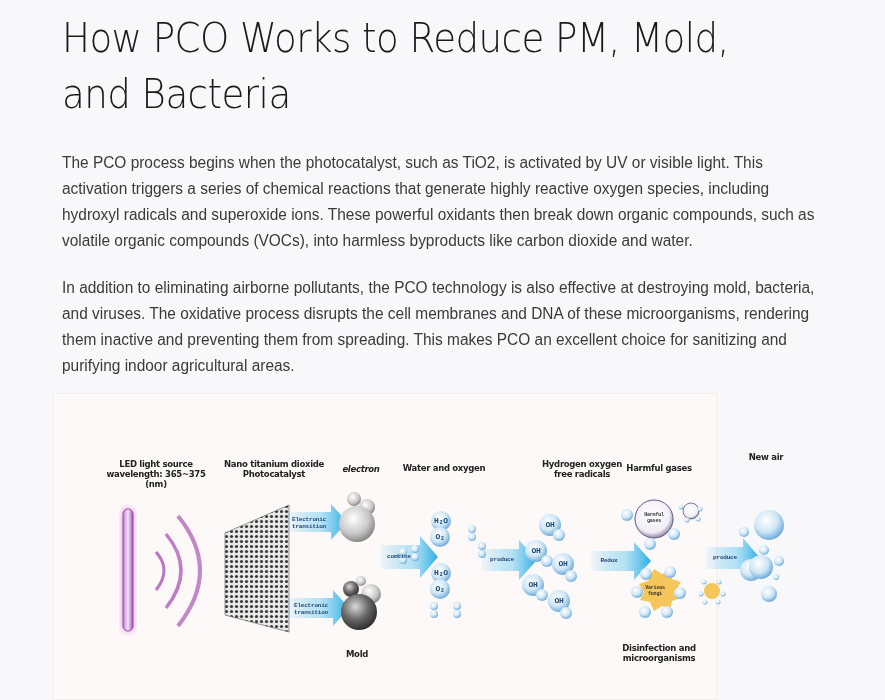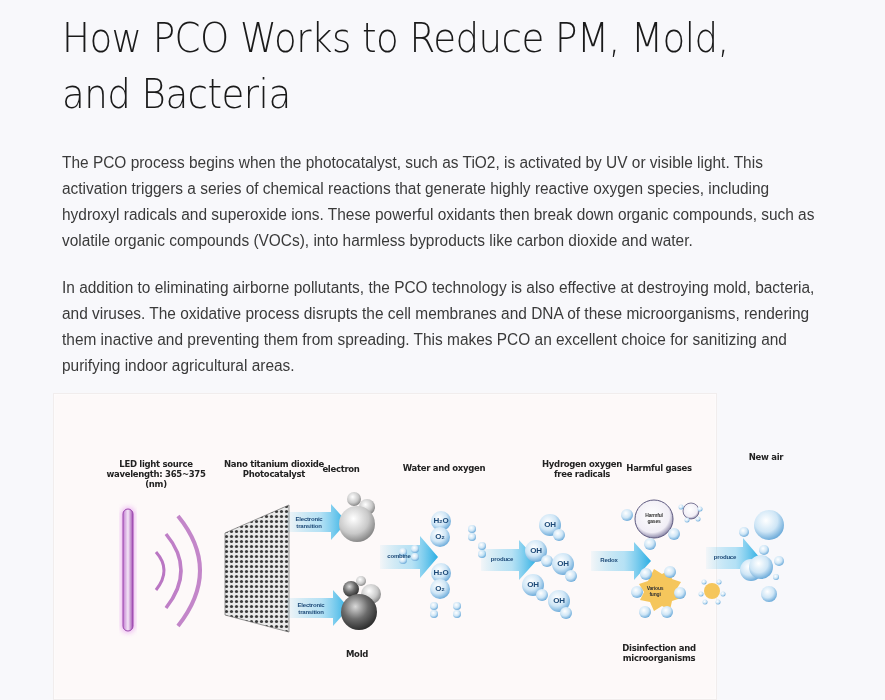--- a/index.html
+++ b/index.html
@@ -36,21 +36,21 @@
   }
   .lbl {
     position: absolute; text-align: center;
     font-family: "DejaVu Sans", sans-serif;
     font-weight: bold; font-size: 8.5px; line-height: 10px;
     color: #222;
     letter-spacing: -0.3px;
     white-space: nowrap;
   }
   .tiny {
-    position: absolute; font-family: Liberation Sans, sans-serif;
+    position: absolute; font-family: Liberation Mono, monospace;
     font-weight: bold; font-size: 6px; line-height: 7px; color: #1d4a78;
     text-align: center; white-space: nowrap; letter-spacing: -0.2px;
   }
   svg { position: absolute; left: 0; top: 0; }
 </style>
 </head>
 <body>
 
 <h1 class="page-title">How PCO Works to Reduce PM, Mold, and Bacteria</h1>
 <p class="para p1">The PCO process begins when the photocatalyst, such as TiO2, is activated by UV or visible light. This activation triggers a series of chemical reactions that generate highly reactive oxygen species, including hydroxyl radicals and superoxide ions. These powerful oxidants then break down organic compounds, such as volatile organic compounds (VOCs), into harmless byproducts like carbon dioxide and water.</p>
@@ -216,21 +216,21 @@
       <circle cx="707" cy="173" r="12" fill="url(#bub)"></circle>
       <circle cx="722" cy="183" r="3" fill="url(#bub)"></circle>
       <circle cx="715" cy="200" r="8" fill="url(#bub)"></circle>
     </g>
   </svg>
 
   <div class="lbl" style="left:42px;top:65px;width:120px;white-space:pre-line;">LED light source
 wavelength: 365~375 (nm)</div>
   <div class="lbl" style="left:165px;top:65px;width:110px;white-space:pre-line;text-align:center;">Nano titanium dioxide
 Photocatalyst</div>
-  <div class="lbl" style="left:262px;top:70px;width:50px;">electron</div>
+  <div class="lbl" style="left:282px;top:70px;width:50px;font-style:italic;">electron</div>
   <div class="lbl" style="left:345px;top:69px;width:90px;">Water and oxygen</div>
   <div class="lbl" style="left:447px;top:65px;width:90px;white-space:pre-line;margin-left:36px;">Hydrogen oxygen
 free radicals</div>
   <div class="lbl" style="left:565px;top:69px;width:80px;">Harmful gases</div>
   <div class="lbl" style="left:687px;top:58px;width:50px;">New air</div>
 
   <div class="tiny" style="left:236px;top:122px;width:38px;white-space:pre-line;">Electronic
 transition</div>
   <div class="tiny" style="left:238px;top:208px;width:38px;white-space:pre-line;">Electronic
 transition</div>

